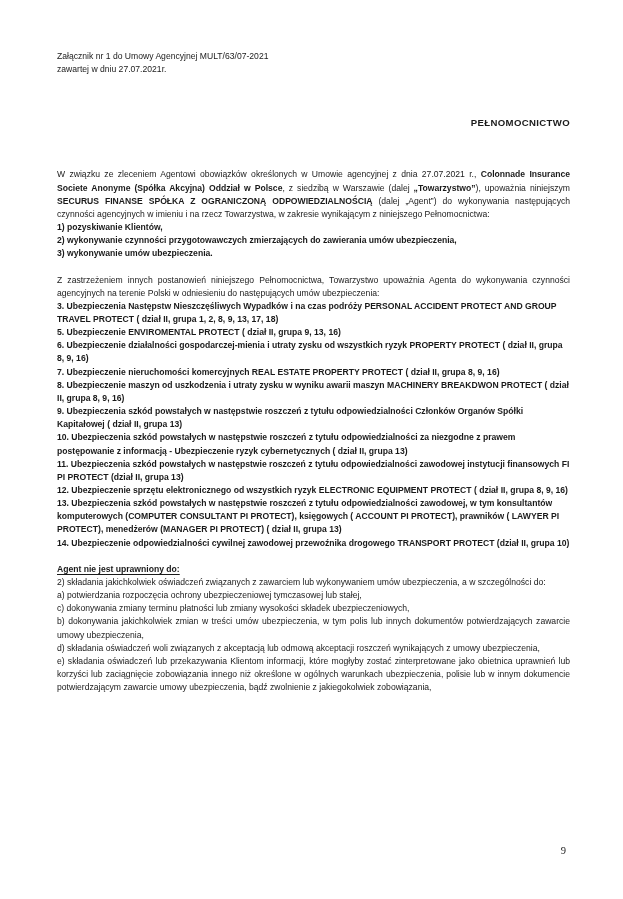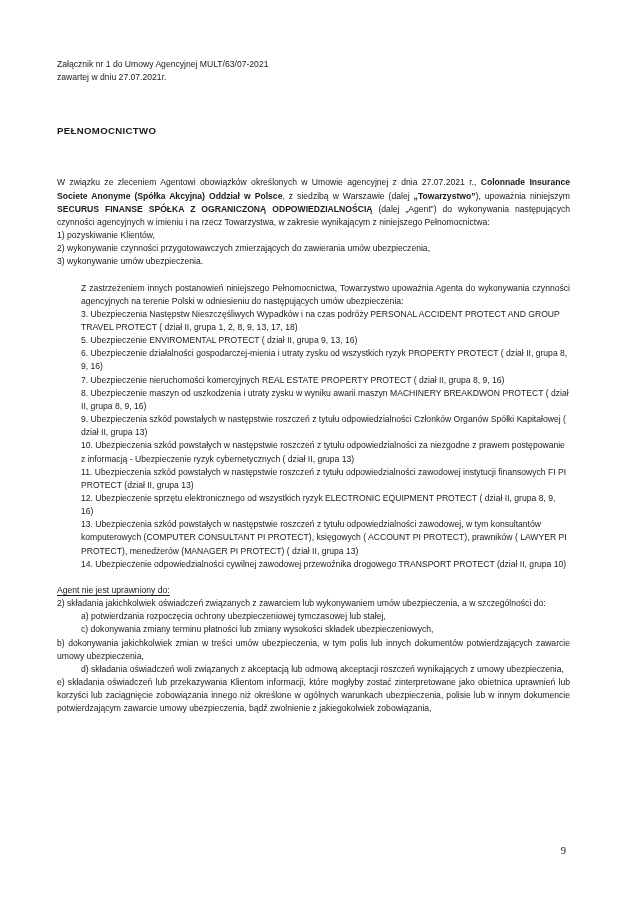--- a/index.html
+++ b/index.html
@@ -19,62 +19,62 @@
   .page {
     position: absolute;
     left: 0; top: 0;
     width: 623px;
     height: 899px;
     background: #ffffff;
   }
   .content {
     position: absolute;
     left: 57px;
-    top: 58px;
+    top: 50px;
     width: 513px;
   }
   .hdr {
     font-size: 8.6px;
     line-height: 13.2px;
     margin-bottom: 0;
   }
   .hdr div { white-space: nowrap; }
 
   .title {
-    text-align: left;
+    text-align: right;
     font-weight: bold;
     font-size: 9.6px;
     letter-spacing: 0.35px;
     margin-top: 41px;
     margin-bottom: 0;
   }
 
   .block {
     font-size: 8.6px;
     line-height: 13.15px;
     text-align: justify;
   }
   .block.p1 { margin-top: 40px; }
-  .block.p2 { margin-top: 13px; margin-left: 24px; }
+  .block.p2 { margin-top: 13px; }
   .block.p3 { margin-top: 13px; }
 
   .block p {
     margin: 0;
     text-align: justify;
   }
-  .nojust { text-align: left !important; }
+  .nojust { text-align: left !important; font-weight: bold; }
 
   b, .b { font-weight: bold; }
   u, .u { text-decoration: underline; text-underline-offset: 1.5px; margin-top: 40px; }
 
   .indent-a {
     margin-left: 33px;
     text-align: justify;
   }
-  .indent-a.loose { text-align: left; margin-left: 24px; }
+  .indent-a.loose { text-align: left; }
 
   .pageno {
     position: absolute;
     left: 0;
     top: 845px;
     width: 566px;
     text-align: right;
     font-size: 10.5px;
     font-family: "Liberation Serif", serif;
   }

